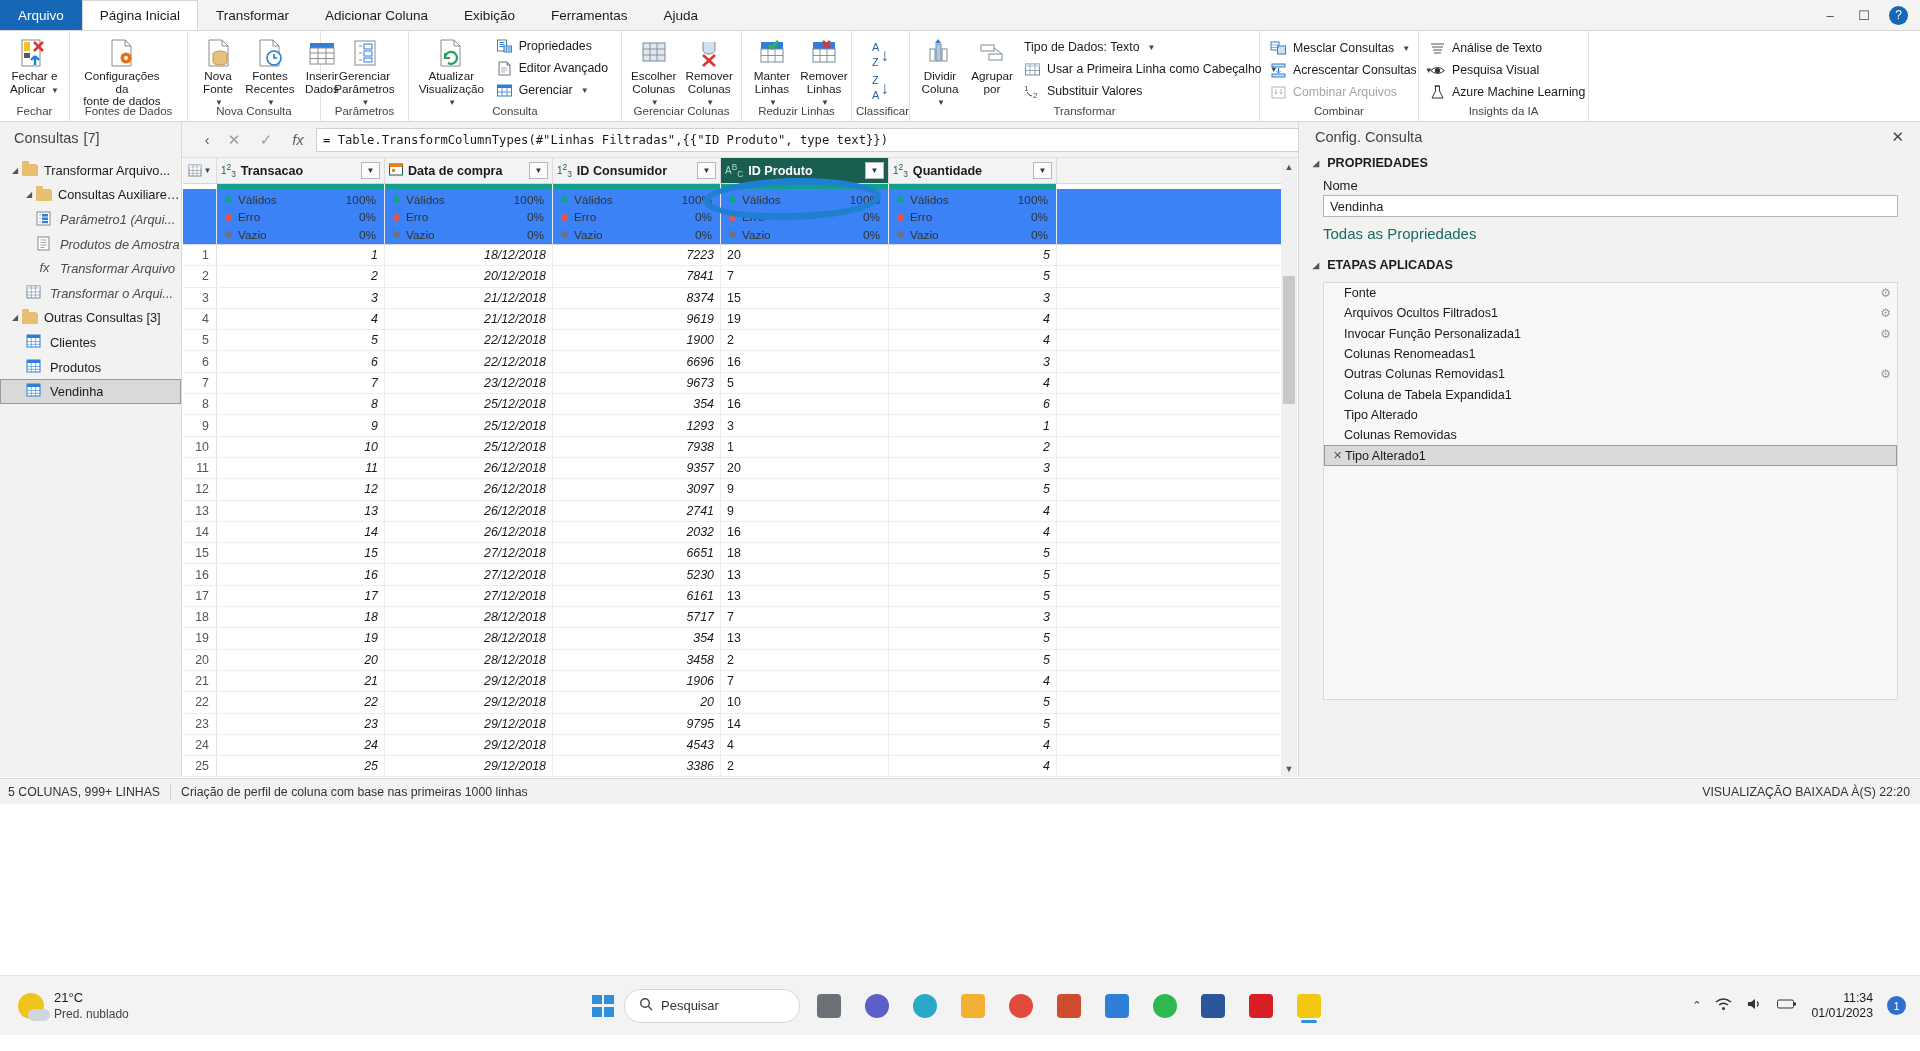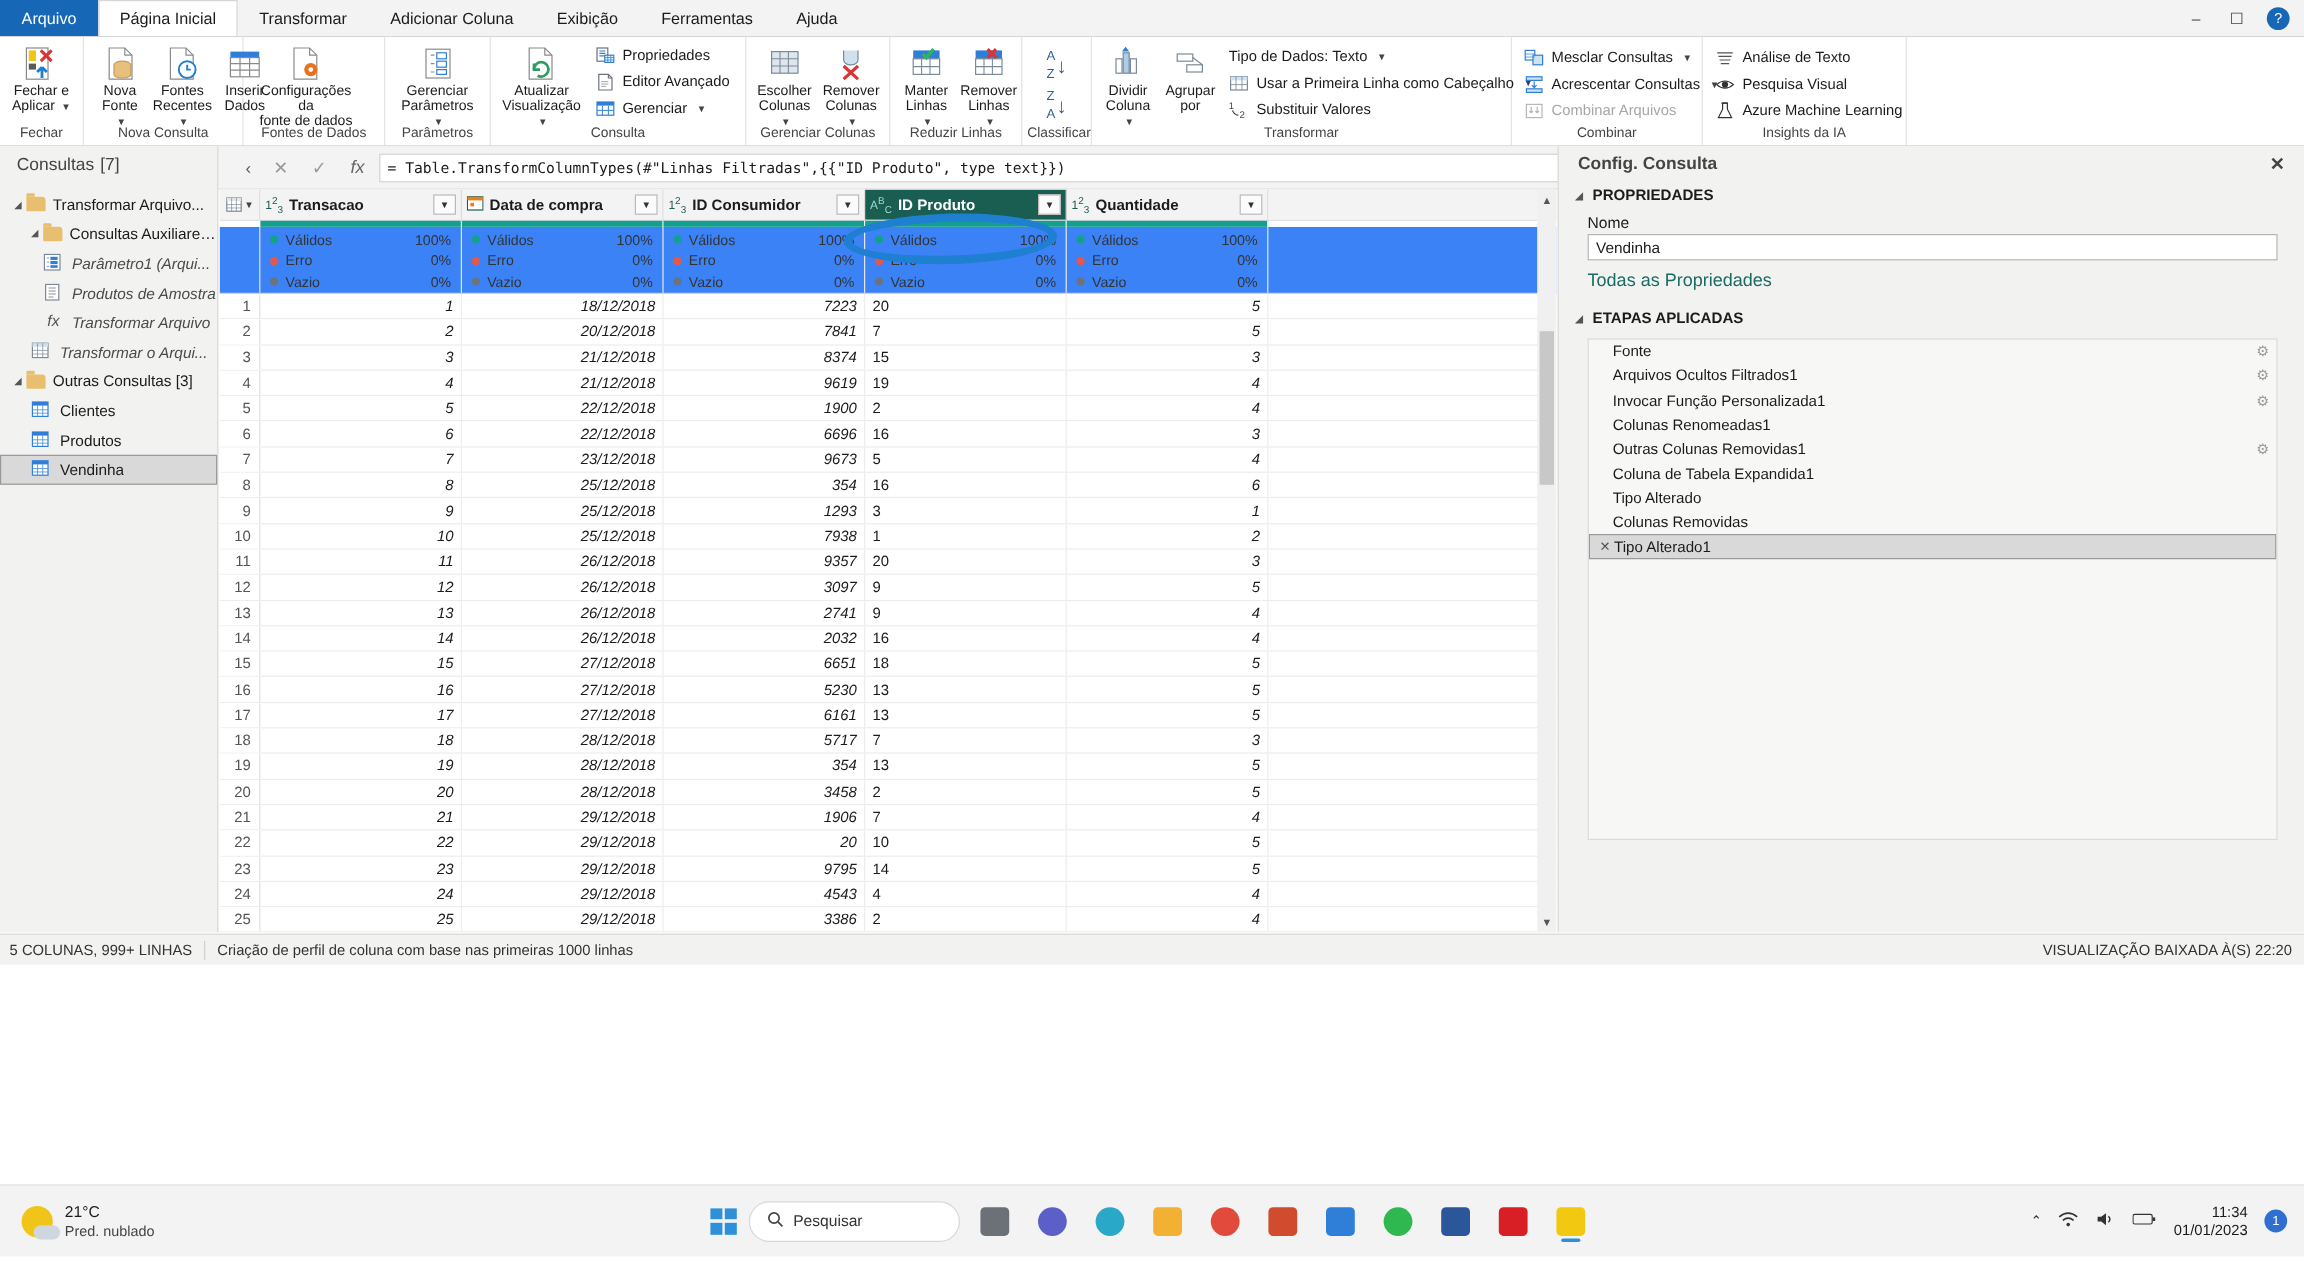--- a/index.html
+++ b/index.html
@@ -107,21 +107,21 @@
 
   
   .vscroll{ position:absolute; right:0; top:0; width:16px; height:619px; background:#f0f0f0;}
   .vscroll .arrow{ height:17px; display:flex; align-items:center; justify-content:center;
     font-size:9px; color:#555;}
   .vthumb{ position:absolute; left:2px; top:118px; width:12px; height:128px; background:#c8c8c8;}
 
   
   .spane{ position:absolute; left:1298px; top:122px; width:622px; height:655px;
     background:#f2f2f0; border-left:1px solid #d9d9d9; }
-  .sphead{ display:flex; align-items:center; height:30px; padding:0 16px;font-weight:bold; }
+  .sphead{ display:flex; align-items:center; height:30px; padding:0 16px; }
   .sphead .t{ font-size:14.5px; color:#444; }
   .sphead .x{ margin-left:auto; font-size:15px; color:#444; }
   .secthead{ display:flex; align-items:center; gap:8px; padding:4px 0 4px 14px; font-size:12.6px;
     font-weight:bold; color:#1b1b1b; }
   .secthead .tri2{ font-size:8px; color:#555; }
   .lbl-s{ padding:4px 0 2px 24px; font-size:13px; color:#1b1b1b; }
   .nameinput{ margin:0 22px 0 24px; height:22px; background:#fff; border:1px solid #b5b5b5;
     display:flex; align-items:center; padding:0 6px; font-size:12.8px; }
   .link{ padding:8px 0 4px 24px; font-size:15px; color:#1a6b63; }
   .stepbox{ margin:6px 22px 0 24px; border:1px solid #dadada; background:#f7f7f5; height:418px;
@@ -134,21 +134,21 @@
 
   
   .status{ position:absolute; left:0; top:778px; width:1920px; height:26px; background:#f2f2f0;
     border-top:1px solid #d9d9d9; display:flex; align-items:center; font-size:12.3px; color:#333;}
   .status .s1{ padding-left:8px; }
   .status .sep{ width:1px; height:16px; background:#d0d0d0; margin:0 10px; }
   .status .right{ margin-left:auto; padding-right:10px; }
 
   
   .tbar{ position:absolute; left:0; top:804px; width:1920px; height:247px; background:#fff; }
-  .tbar-inner{ position:absolute; left:0; bottom:4px; width:1920px; height:60px; background:#f3f3f3;
+  .tbar-inner{ position:absolute; left:0; bottom:16px; width:1920px; height:60px; background:#f3f3f3;
     border-top:1px solid #e3e3e3; display:flex; align-items:center; }
   .weather{ display:flex; align-items:center; gap:10px; padding-left:18px; width:240px;}
   .wsun{ width:26px;height:26px;border-radius:50%;background:#f0c419; position:relative;}
   .wsun:after{content:"";position:absolute;right:-6px;bottom:-2px;width:22px;height:12px;
     background:#cfd6dd;border-radius:9px;}
   .wtxt{ font-size:13px; line-height:16px; color:#1b1b1b;}
   .wtxt .l2{ font-size:12px; color:#444;}
   .tcenter{ position:absolute; left:50%; transform:translateX(-50%); display:flex; align-items:center; gap:10px;}
   .winlogo{ width:22px; height:22px; display:grid; grid-template-columns:1fr 1fr; grid-template-rows:1fr 1fr;
     gap:2.5px;}
@@ -215,20 +215,37 @@
               <path d="M17 5 l9 9 M26 5 l-9 9" stroke="#d33" stroke-width="2.6" fill="none"></path>
               <path d="M18 28 l0 -9 M18 19 l-4 4 M18 19 l4 4" stroke="#1f7fd0" stroke-width="2.4" fill="none"></path>
             </svg>
           </div>
           <div class="lbl">Fechar e<br>Aplicar <span class="caret">▼</span></div>
         </div>
       </div>
       <div class="rglabel">Fechar</div>
     </div>
 
+    <div class="rgroup" style="width:118px">
+      <div class="rgrow">
+        <div class="bigbtn">
+          <div class="ico">
+            <svg width="30" height="32" viewBox="0 0 30 32">
+              <path d="M5 3 h13 l6 6 v20 H5 Z" fill="#fff" stroke="#8a8a8a"></path>
+              <path d="M18 3 v6 h6" fill="none" stroke="#8a8a8a"></path>
+              <circle cx="19" cy="21" r="5.5" fill="#e8711a"></circle>
+              <circle cx="19" cy="21" r="2" fill="#fff"></circle>
+            </svg>
+          </div>
+          <div class="lbl">Configurações da<br>fonte de dados</div>
+        </div>
+      </div>
+      <div class="rglabel">Fontes de Dados</div>
+    </div>
+
     <div class="rgroup" style="width:133px">
       <div class="rgrow">
         <div class="bigbtn">
           <div class="ico">
             <svg width="30" height="32" viewBox="0 0 30 32">
               <path d="M6 3 h13 l6 6 v20 H6 Z" fill="#fff" stroke="#8a8a8a"></path>
               <path d="M19 3 v6 h6" fill="none" stroke="#8a8a8a"></path>
               <ellipse cx="17" cy="17" rx="7" ry="3" fill="#e8c07d" stroke="#c59a55"></ellipse>
               <path d="M10 17 v8 a7 3 0 0 0 14 0 v-8" fill="#e8c07d" stroke="#c59a55"></path>
             </svg>
@@ -251,37 +268,20 @@
             <svg width="30" height="32" viewBox="0 0 30 32">
               <rect x="3" y="6" width="24" height="5" fill="#2f7fd8"></rect>
               <rect x="3" y="11" width="24" height="16" fill="#fff" stroke="#8a8a8a"></rect>
               <path d="M11 11 v16 M19 11 v16 M3 16 h24 M3 21.5 h24" stroke="#8a8a8a" fill="none"></path>
             </svg>
           </div>
           <div class="lbl">Inserir<br>Dados</div>
         </div>
       </div>
       <div class="rglabel">Nova Consulta</div>
-    </div>
-
-    <div class="rgroup" style="width:118px">
-      <div class="rgrow">
-        <div class="bigbtn">
-          <div class="ico">
-            <svg width="30" height="32" viewBox="0 0 30 32">
-              <path d="M5 3 h13 l6 6 v20 H5 Z" fill="#fff" stroke="#8a8a8a"></path>
-              <path d="M18 3 v6 h6" fill="none" stroke="#8a8a8a"></path>
-              <circle cx="19" cy="21" r="5.5" fill="#e8711a"></circle>
-              <circle cx="19" cy="21" r="2" fill="#fff"></circle>
-            </svg>
-          </div>
-          <div class="lbl">Configurações da<br>fonte de dados</div>
-        </div>
-      </div>
-      <div class="rglabel">Fontes de Dados</div>
     </div>
 
     <div class="rgroup" style="width:88px">
       <div class="rgrow">
         <div class="bigbtn">
           <div class="ico">
             <svg width="30" height="32" viewBox="0 0 30 32">
               <rect x="5" y="4" width="20" height="24" fill="#fff" stroke="#8a8a8a"></rect>
               <rect x="14" y="7" width="8" height="5" fill="#fff" stroke="#2f7fd8"></rect>
               <rect x="14" y="14" width="8" height="5" fill="#fff" stroke="#2f7fd8"></rect>

